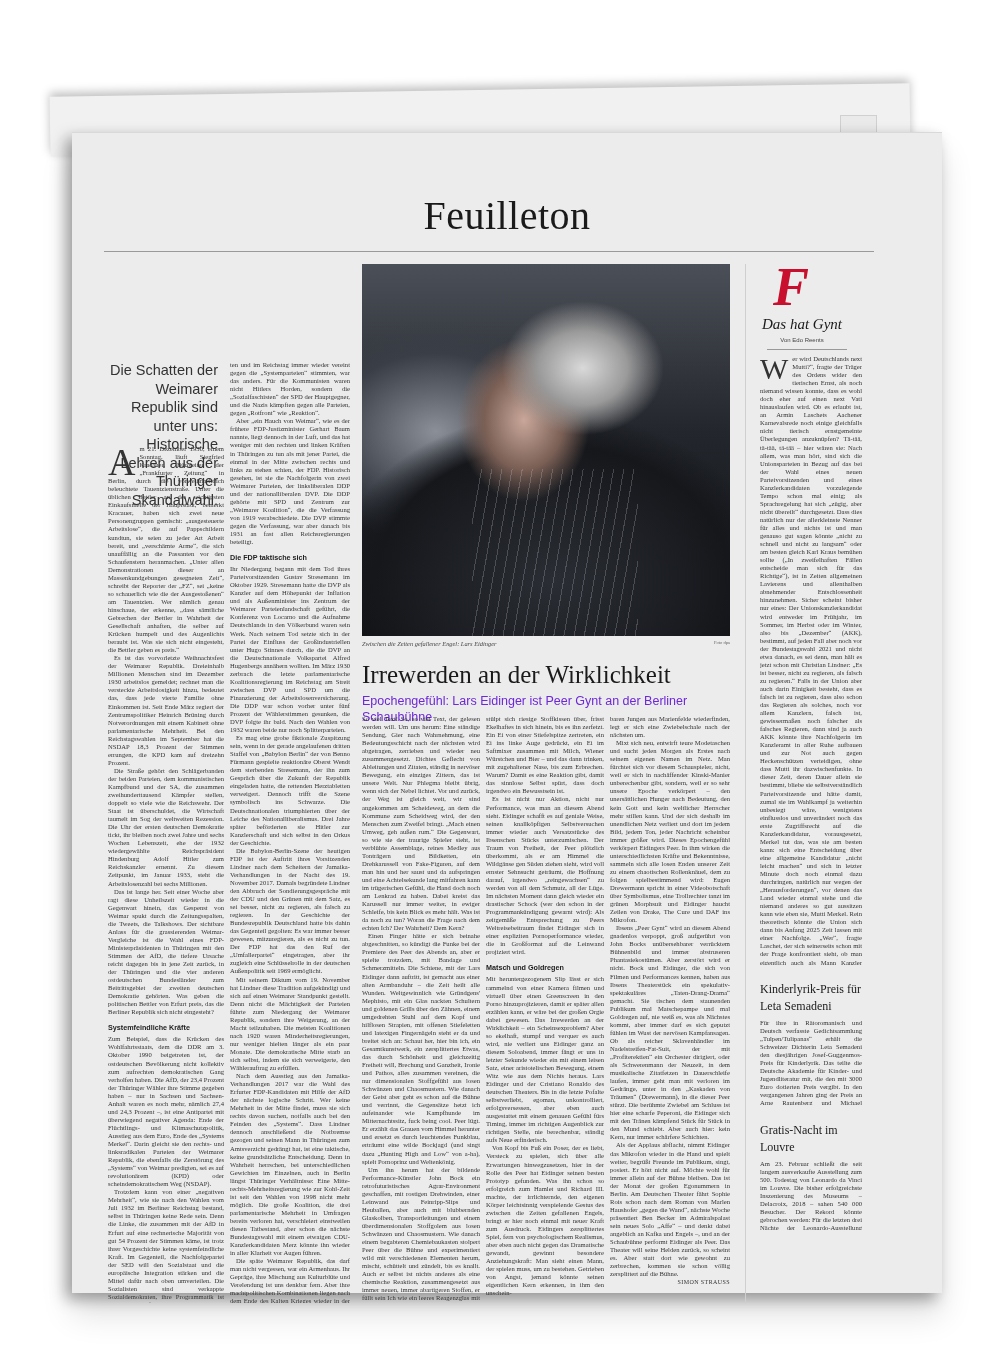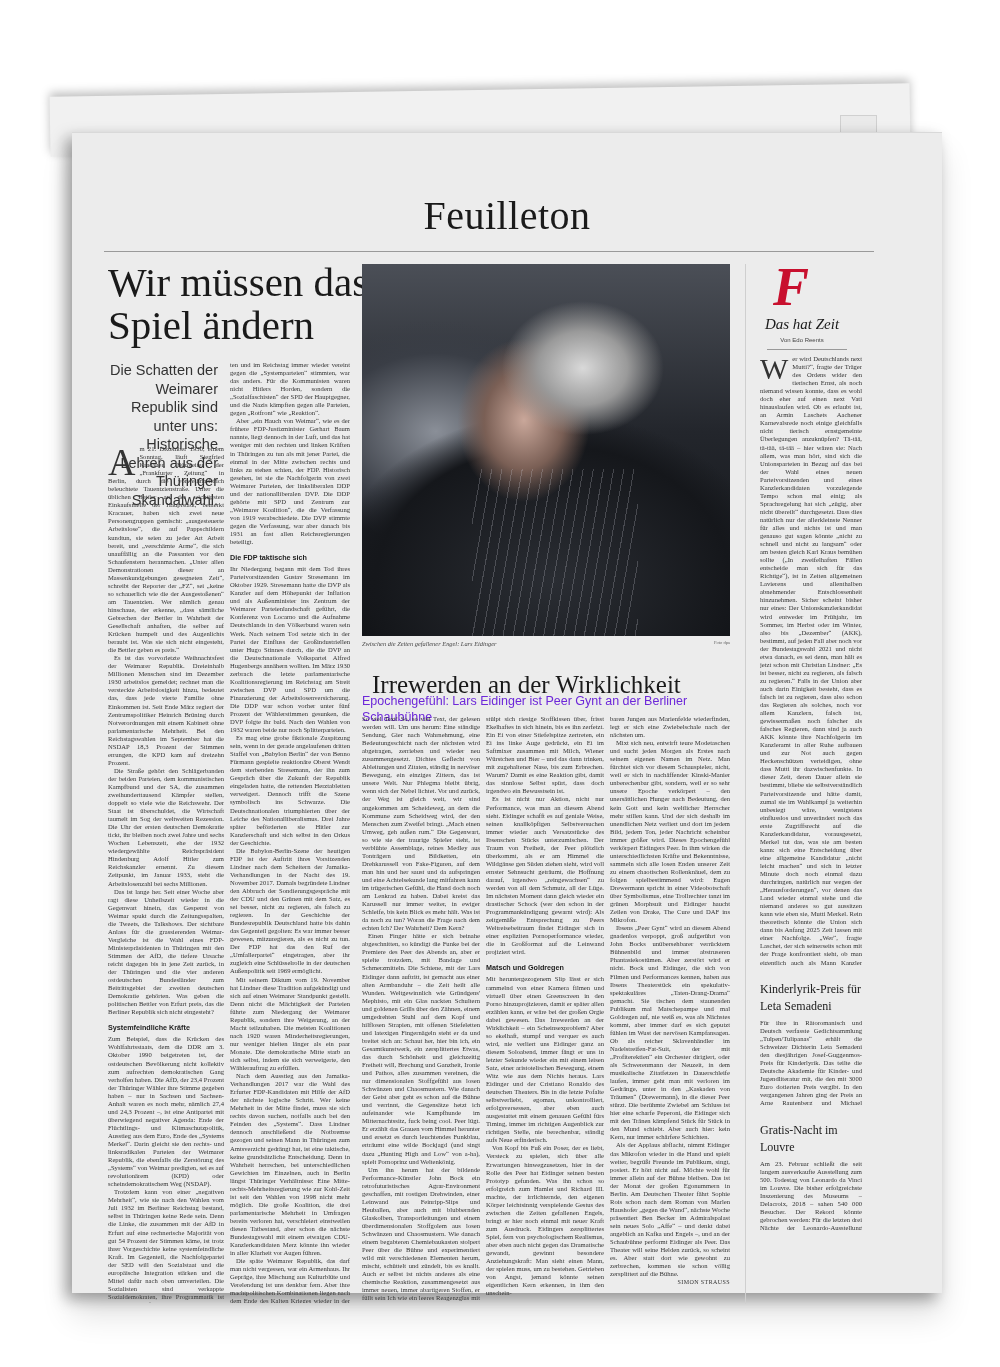--- a/index.html
+++ b/index.html
@@ -39,21 +39,20 @@
 <body>
 
 <div class="sheet-back"></div>
 <div class="sheet-back2"></div>
 
 <div class="page">
 
   <div class="masthead">Feuilleton</div>
   <div class="rule"></div>
 
-  <h1 class="main-head" style="margin:0;font-weight:normal;">Wir müssen das Spiel ändern</h1>
   <div class="main-deck">Die Schatten der Weimarer Republik sind unter uns: Historische Lehren aus der Thüringer Skandalwahl.</div>
 
   <div class="col" style="left:36px;top:312px;width:116px;height:858px;">
     <p class="first"><span class="dropcap">A</span><span>m 21. Dezember 1930, einem Sonntag, läuft Siegfried Kracauer, Büroleiter der „Frankfurter Zeitung“ in Berlin, durch die vorweihnachtlich beleuchtete Tauentzienstraße. Unter die üblichen Bettler an der wichtigsten Einkaufsmeile der Hauptstadt, bemerkt Kracauer, haben sich zwei neue Personengruppen gemischt: „ausgesteuerte Arbeitslose“, die auf Pappschildern kundtun, sie seien zu jeder Art Arbeit bereit, und „verschämte Arme“, die sich unauffällig an die Passanten vor den Schaufenstern heranmachen. „Unter allen Demonstrationen dieser an Massenkundgebungen gesegneten Zeit“, schreibt der Reporter der „FZ“, sei „keine so schauerlich wie die der Ausgestoßenen“ am Tauentzien. Wer nämlich genau hinschaue, der erkenne, „dass sämtliche Gebrechen der Bettler in Wahrheit der Gesellschaft anhaften, die selber auf Krücken humpelt und des Augenlichts beraubt ist. Was sie sich nicht eingesteht, die Bettler geben es preis.“</span></p>
     <p>Es ist das vorvorletzte Weihnachtsfest der Weimarer Republik. Dreieinhalb Millionen Menschen sind im Dezember 1930 arbeitslos gemeldet; rechnet man die versteckte Arbeitslosigkeit hinzu, bedeutet das, dass jede vierte Familie ohne Einkommen ist. Seit Ende März regiert der Zentrumspolitiker Heinrich Brüning durch Notverordnungen mit einem Kabinett ohne parlamentarische Mehrheit. Bei den Reichstagswahlen im September hat die NSDAP 18,3 Prozent der Stimmen errungen, die KPD kam auf dreizehn Prozent.</p>
     <p>Die Straße gehört den Schlägerbanden der beiden Parteien, dem kommunistischen Kampfbund und der SA, die zusammen zweihunderttausend Kämpfer stellen, doppelt so viele wie die Reichswehr. Der Staat ist überschuldet, die Wirtschaft taumelt im Sog der weltweiten Rezession. Die Uhr der ersten deutschen Demokratie tickt, ihr bleiben noch zwei Jahre und sechs Wochen Lebenszeit, ehe der 1932 wiedergewählte Reichspräsident Hindenburg Adolf Hitler zum Reichskanzler ernennt. Zu diesem Zeitpunkt, im Januar 1933, steht die Arbeitslosenzahl bei sechs Millionen.</p>
     <p>Das ist lange her. Seit einer Woche aber ragt diese Unheilszeit wieder in die Gegenwart hinein, das Gespenst von Weimar spukt durch die Zeitungsspalten, die Tweets, die Talkshows. Der sichtbare Anlass für die grassierenden Weimar-Vergleiche ist die Wahl eines FDP-Ministerpräsidenten in Thüringen mit den Stimmen der AfD, die tiefere Ursache reicht dagegen bis in jene Zeit zurück, in der Thüringen und die vier anderen ostdeutschen Bundesländer zum Beitrittsgebiet der zweiten deutschen Demokratie gehörten. Was geben die politischen Bettler von Erfurt preis, das die Berliner Republik sich nicht eingesteht?</p>
     <div class="subhead">Systemfeindliche Kräfte</div>
     <p class="first">Zum Beispiel, dass die Krücken des Wohlfahrtsstaats, dem die DDR am 3. Oktober 1990 beigetreten ist, der ostdeutschen Bevölkerung nicht kollektiv zum aufrechten demokratischen Gang verholfen haben. Die AfD, der 23,4 Prozent der Thüringer Wähler ihre Stimme gegeben haben – nur in Sachsen und Sachsen-Anhalt waren es noch mehr, nämlich 27,4 und 24,3 Prozent –, ist eine Antipartei mit überwiegend negativer Agenda: Ende der Flüchtlings- und Klimaschutzpolitik, Ausstieg aus dem Euro, Ende des „Systems Merkel“. Darin gleicht sie den rechts- und linksradikalen Parteien der Weimarer Republik, die ebenfalls die Zerstörung des „Systems“ von Weimar predigten, sei es auf revolutionärem (KPD) oder scheindemokratischem Weg (NSDAP).</p>
     <p>Trotzdem kann von einer „negativen Mehrheit“, wie sie nach den Wahlen vom Juli 1932 im Berliner Reichstag bestand, selbst in Thüringen keine Rede sein. Denn die Linke, die zusammen mit der AfD in Erfurt auf eine rechnerische Majorität von gut 54 Prozent der Stimmen käme, ist trotz ihrer Vorgeschichte keine systemfeindliche Kraft. Im Gegenteil, die Nachfolgepartei der SED will den Sozialstaat und die europäische Integration stärken und die Mittel dafür nach oben umverteilen. Die Sozialisten sind verkappte Sozialdemokraten, ihre Programmatik ist jener der AfD entgegengesetzt, eine Koalition der beiden Parteien daher undenkbar. Bei der KPD und der NSDAP, die beim Streik bei der Berliner Verkehrsgesellschaft im November 1932 gemeinsame Sache mach-</p>
@@ -69,21 +68,21 @@
     <p>Mit seinem Diktum vom 19. November hat Lindner diese Tradition aufgekündigt und sich auf einen Weimarer Standpunkt gestellt. Denn nicht die Mächtigkeit der Parteien führte zum Niedergang der Weimarer Republik, sondern ihre Weigerung, an der Macht teilzuhaben. Die meisten Koalitionen nach 1920 waren Minderheitsregierungen, nur weniger hielten länger als ein paar Monate. Die demokratische Mitte starb an sich selbst, indem sie sich verweigerte, den Wählerauftrag zu erfüllen.</p>
     <p>Nach dem Ausstieg aus den Jamaika-Verhandlungen 2017 war die Wahl des Erfurter FDP-Kandidaten mit Hilfe der AfD der nächste logische Schritt. Wer keine Mehrheit in der Mitte findet, muss sie sich rechts davon suchen, notfalls auch bei den Feinden des „Systems“. Dass Lindner dennoch anschließend die Notbremse gezogen und seinen Mann in Thüringen zum Amtsverzicht gedrängt hat, ist eine taktische, keine grundsätzliche Entscheidung. Denn in Wahrheit herrschen, bei unterschiedlichen Gewichten im Einzelnen, auch in Berlin längst Thüringer Verhältnisse: Eine Mitte-rechts-Mehrheitsregierung wie zur Kohl-Zeit ist seit den Wahlen von 1998 nicht mehr möglich. Die große Koalition, die drei parlamentarische Mehrheit in Umfragen bereits verloren hat, verschleiert einstweilen diesen Tatbestand, aber schon die nächste Bundestagswahl mit einem etwaigen CDU-Kanzlerkandidaten Merz könnte ihn wieder in aller Klarheit vor Augen führen.</p>
     <p><span>Die späte Weimarer Republik, das darf man nicht vergessen, war ein Armenhaus. Ihr Gepräge, ihre Mischung aus Kulturblüte und Verelendung ist uns denkbar fern. Aber ihre machtpolitischen Kombinationen liegen nach dem Ende des Kalten Krieges wieder in der Luft. Immerhin wissen jetzt alle, wie die Partie ausgehen kann. Das macht es leichter, das Spiel zu drehen.</span> </p>
   </div>
 
   <div class="vsep" style="left:673px;"></div>
 
   <div class="photo"></div>
   <div class="caption">Zwischen die Zeiten gefallener Engel: Lars Eidinger</div>
   <div class="credit">Foto dpa</div>
-  <h2 class="feature-head" style="margin:10px;font-weight:normal;">Irrewerden an der Wirklichkeit</h2>
+  <h2 class="feature-head" style="margin:0;font-weight:normal;">Irrewerden an der Wirklichkeit</h2>
   <div class="feature-deck">Epochengefühl: Lars Eidinger ist Peer Gynt an der Berliner Schaubühne</div>
 
   <div class="col" style="left:290px;top:582px;width:118px;height:588px;">
     <p class="first">So viel Text! So, so viel Text, der gelesen werden will. Um uns herum: Eine ständige Sendung, Gier nach Wahrnehmung, eine Bedeutungsschicht nach der nächsten wird abgetragen, zerrieben und wieder neu zusammengesetzt. Dichtes Geflecht von Ableitungen und Zitaten, ständig in nervöser Bewegung, ein einziges Zittern, das ist unsere Welt. Nur Phlegma bleibt übrig, wenn sich der Nebel lichtet. Vor und zurück, der Weg ist gleich weit, wir sind angekommen am Scheideweg, an dem die Kommune zum Scheidweg wird, der den Menschen zum Zweifel bringt. „Mach einen Umweg, geh außen rum.“ Die Gegenwart, so wie sie der traurige Spieler sieht, ist verblühte Assemblage, reines Medley aus Tonträgern und Bildketten, ein Drehkarussell von Fake-Figuren, auf dem man hin und her saust und da aufspringen und eine Achtelsekunde lang mitfahren kann im trügerischen Gefühl, die Hand doch noch am Lenkrad zu haben. Dabei kreist das Karussell nur immer weiter, in ewiger Schleife, bis kein Blick es mehr hält. Was ist da noch zu tun? Woran die Frage nach dem echten Ich? Der Wahrheit? Dem Kern?</p>
     <p>Einen Finger hätte er sich beinahe abgeschnitten, so kündigt die Funke bei der Premiere des Peer des Abends an, aber er spielte trotzdem, mit Bandage und Schmerzmitteln. Die Schiene, mit der Lars Eidinger dann auftritt, ist gemacht aus einer alten Armbanduhr – die Zeit heilt alle Wunden. Weltgewinnlich wie Gründgens' Mephisto, mit ein Glas nackten Schultern und goldenen Grills über den Zähnen, einem umgedrehten Stuhl auf dem Kopf und hilflosen Strapien, mit offenen Stiefeletten und latexigen Fingernägeln steht er da und breitet sich an: Schaut her, hier bin ich, ein Gesamtkunstwerk, ein zersplittertes Etwas, das durch Schönheit und gleichzeitig Freiheit will, Brechung und Ganzheit, Ironie und Pathos, alles zusammen vereinen, die nur dimensionalen Stoffgefühl aus losen Schwänzen und Chaosmustern. Wie danach der Geist aber geht es schon auf die Bühne und verrinnt, die Gegensätze hetzt ich aufeinander wie Kampfhunde im Mitternachtssitz, fuck being cool. Peer lügt. Er erzählt das Grauen vom Himmel herunter und ersetzt es durch leuchtendes Funkblau, erträumt eine wilde Bockjagd (und singt dazu „Hunting High and Low“ von a-ha), spielt Pornoprinz und Weltenkönig.</p>
     <p>Um ihn herum hat der bildende Performance-Künstler John Bock ein retrofuturistisches Agrar-Environment geschaffen, mit rostigen Drehwinden, einer Leinwand aus Feinripp-Slips und Heuballen, aber auch mit blubbernden Glaskolben, Transportleitungen und einem überdimensionalen Stoffgolem aus losen Schwänzen und Chaosmustern. Wie danach einem begabteren Chemiebaukasten stolpert Peer über die Bühne und experimentiert wild mit verschiedenen Elementen herum, mischt, schüttelt und zündelt, bis es knallt. Auch er selbst ist nichts anderes als eine chemische Reaktion, zusammengesetzt aus immer neuen, immer abartigeren Stoffen, er füllt sein Ich wie ein leeres Reagenzglas mit lauter Giften,</p>
   </div>
   <div class="col" style="left:414px;top:582px;width:118px;height:588px;">
     <p class="first">stülpt sich riesige Stoffkissen über, frisst Ekelhaftes in sich hinein, bis es ihn zerfetzt. Ein Ei von einer Stiefelspitze zertreten, ein Ei ins linke Auge gedrückt, ein Ei im Saftmixer zusammen mit Milch, Wiener Würstchen und Bier – und das dann trinken, mit zugehaltener Nase, bis zum Erbrechen. Warum? Damit es eine Reaktion gibt, damit das sinnlose Selbst spürt, dass doch irgendwo ein Bewusstsein ist.</p>
     <p>Es ist nicht nur Aktion, nicht nur Performance, was man an diesem Abend sieht. Eidinger schafft es auf geniale Weise, seinen knallköpfigen Selbstversuchen immer wieder auch Versatzstücke des Ibsenschen Stücks unterzumischen. Der Traum von Freiheit, der Peer plötzlich überkommt, als er am Himmel die Wildgänse gen Süden ziehen sieht, wird voll ernster Sehnsucht geträumt, die Hoffnung darauf, irgendwo „reingewachsen“ zu werden von all dem Schmutz, all der Lüge. Im nächsten Moment dann gleich wieder ein drastischer Schock (wer den schon in der Programmankündigung gewarnt wird): Als zeitgemäße Entsprechung zu Peers Weltreisebeitraum findet Eidinger sich in einer expliziten Pornoperformance wieder, die in Großformat auf die Leinwand projiziert wird.</p>
@@ -92,21 +91,21 @@
     <p>Von Kopf bis Fuß ein Poser, der es liebt, Versteck zu spielen, sich über alle Erwartungen hinwegzusetzen, hier in der Rolle des Peer hat Eidinger seinen besten Prototyp gefunden. Was ihn schon so erfolgreich zum Hamlet und Richard III. machte, der irrlichternde, den eigenen Körper leichtsinnig verspielende Gestus des zwischen die Zeiten gefallenen Engels, bringt er hier noch einmal mit neuer Kraft zum Ausdruck. Eidingers zersplittertes Spiel, fern von psychologischem Realismus, aber eben auch nicht gegen das Dramatische gewandt, gewinnt besondere Anziehungskraft: Man sieht einen Mann, der spielen muss, um zu bestehen. Getrieben von Angst, jemand könnte seinen eigentlichen Kern erkennen, in ihm den unschein-</p>
   </div>
   <div class="col" style="left:538px;top:582px;width:120px;height:588px;">
     <p class="first">baren Jungen aus Marienfelde wiederfinden, legt er sich eine Zwiebelschale nach der nächsten um.</p>
     <p>Mixt sich neu, entwirft teure Modetaschen und sucht jeden Morgen als Erstes nach seinem eigenen Namen im Netz. Man fürchtet sich vor diesem Schauspieler, nicht, weil er sich in nachäffender Kinski-Manier unberechenbar gibt, sondern, weil er so sehr unsere Epoche verkörpert – den unersättlichen Hunger nach Bedeutung, den kein Gott und kein weltlicher Herrscher mehr stillen kann. Und der sich deshalb im unendlichen Netz verliert und dort im jedem Bild, jedem Ton, jeder Nachricht scheinbar immer größer wird. Dieses Epochengefühl verkörpert Eidingers Peer. In ihm wirken die unterschiedlichsten Kräfte und Bekenntnisse, sammeln sich alle losen Enden unserer Zeit zu einem chaotischen Rollenknäuel, dem zu folgen spielbestimmend wird: Eugen Drewermann spricht in einer Videobotschaft über Symbolismus, eine Trollrechter tanzt im grünen Morphsuit und Eidinger haucht Zeilen von Drake, The Cure und DAF ins Mikrofon.</p>
     <p>Ibsens „Peer Gynt“ wird an diesem Abend gnadenlos verpoppt, groß aufgerührt von John Bocks unübersehbarer verrücktem Bühnenbild und immer abstruseren Phantasiekostümen. Aber zerstört wird er nicht. Bock und Eidinger, die sich von Filmen und Performances kennen, haben aus Ibsens Theaterstück ein spekulativ-spektakuläres „Taten-Drang-Drama“ gemacht. Sie tischen dem staunenden Publikum mal Matschepampe und mal Goldregen auf, nie weiß es, was als Nächstes kommt, aber immer darf es sich geputzt fühlen im Wust der nervösen Kampfansagen. Ob als reicher Sklavenhändler im Nadelstreifen-Fat-Suit, der mit „Profiterektien“ ein Orchester dirigiert, oder als Schwerenmann der Neuzeit, in dem musikalische Zitatfetzen in Dauerschleife laufen, immer geht man mit verloren im Gedränge, unter in den „Kaskaden von Träumen“ (Drewermann), in die dieser Peer stürzt. Die berühmte Zwiebel am Schluss ist hier eine scharfe Peperoni, die Eidinger sich mit den Tränen kämpfend Stück für Stück in den Mund schiebt. Aber auch hier: kein Kern, nur immer schärfere Schichten.</p>
     <p><span>Als der Applaus abflacht, nimmt Eidinger das Mikrofon wieder in die Hand und spielt weiter, begrüßt Freunde im Publikum, singt, posiert. Er hört nicht auf. Möchte wohl für immer allein auf der Bühne bleiben. Das ist der Monat der großen Egonummern in Berlin. Am Deutschen Theater fährt Sophie Rois schon nach dem Roman von Marlen Haushofer „gegen die Wand“, nächste Woche präsentiert Ben Becker im Admiralspalast sein neues Solo „Affe“ – und denkt dabei angeblich an Kafka und Engels –, und an der Schaubühne performt Eidinger als Peer. Das Theater will seine Helden zurück, so scheint es. Aber statt dort wie gewohnt zu zerbrechen, kommen sie schon völlig zersplittert auf die Bühne.</span> <span class="byline">SIMON STRAUSS</span></p>
   </div>
 
   <div class="logo">F</div>
-  <div class="glosse-head">Das hat Zeit</div>
+  <div class="glosse-head">Das hat Gynt</div>
   <div class="glosse-by">Von Edo Reents</div>
   <div class="glosse-rule"></div>
   <div class="col" style="left:688px;top:222px;width:102px;height:610px;">
     <p class="first"><span class="dropcap" style="font-size:30px;line-height:24px;">W</span><span>er wird Deutschlands next Mutti?“, fragte der Träger des Ordens wider den tierischen Ernst, als noch niemand wissen konnte, dass es wohl doch eher auf einen next Vati hinauslaufen wird. Ob es erlaubt ist, an Armin Laschets Aachener Karnevalsrede noch einige gleichfalls nicht tierisch ernstgemeinte Überlegungen anzuknüpfen? Tä-tää, tä-tää, tä-tää – hier wären sie: Nach allem, was man hört, sind sich die Unionsparteien in Bezug auf das bei der Wahl eines neuen Parteivorsitzenden und eines Kanzlerkandidaten vorzulegende Tempo schon mal einig; als Sprachregelung hat sich „zügig, aber nicht übereilt“ durchgesetzt. Dass dies natürlich nur der allerkleinste Nenner für alles und nichts ist und man genauso gut sagen könnte „nicht zu schnell und nicht zu langsam“ oder am besten gleich Karl Kraus bemühen sollte („In zweifelhaften Fällen entscheide man sich für das Richtige“), ist in Zeiten allgemeinen Lavierens und allenthalben abnehmender Entschlossenheit hinzunehmen. Sicher scheint bisher nur eines: Der Unionskanzlerkandidat wird entweder im Frühjahr, im Sommer, im Herbst oder im Winter, also bis „Dezember“ (AKK), bestimmt, auf jeden Fall aber noch vor der Bundestagswahl 2021 und nicht etwa danach, es sei denn, man hält es jetzt schon mit Christian Lindner: „Es ist besser, nicht zu regieren, als falsch zu regieren.“ Falls in der Union aber auch darin Einigkeit besteht, dass es falsch ist zu regieren, dass also schon das Regieren als solches, noch vor allem Kanzlern, falsch ist, gewissermaßen noch falscher als falsches Regieren, dann sind ja auch AKK könnte ihre Nachfolgerin im Kanzleramt in aller Ruhe aufbauen und zur Not auch gegen Heckenschützen verteidigen, ohne dass Mutti ihr dazwischenfunkte. In dieser Zeit, deren Dauer allein sie bestimmt, bliebe sie selbstverständlich Parteivorsitzende und hätte damit, zumal sie im Wahlkampf ja weiterhin unbesiegt wäre, wenigstens einflusslos und unverändert noch das erste Zugriffsrecht auf die Kanzlerkandidatur, vorausgesetzt, Merkel tut das, was sie am besten kann: sich eine Entscheidung über eine allgemeine Kandidatur „nicht leicht machen“ und sich in letzter Minute doch noch einmal dazu durchringen, natürlich nur wegen der „Herausforderungen“, vor denen das Land wieder einmal stehe und die niemand anderes so gut aussitzen kann wie eben sie, Mutti Merkel. Rein theoretisch könnte die Union sich dann bis Anfang 2025 Zeit lassen mit einer Nachfolge. „Wer“, fragte Laschet, der sich seinerseits schon mit der Frage konfrontiert sieht, ob man eigentlich auch als Mann Kanzler werden könne, „soll es denn machen? Ich weiß es nicht.“ Wir wissen es: jemand, der die Sieben-Tage-Woche nicht scheut. Und wenn Vati samstags weiterhin zur gehören soll, dann kann es nur die Eine geben.</span></p>
   </div>
 
   <div class="brief-head" style="top:848px;">Kinderlyrik-Preis für Leta Semadeni</div>
   <div class="col" style="left:688px;top:886px;width:102px;height:86px;">
     <p class="first"><span>Für ihre in Rätoromanisch und Deutsch verfasste Gedichtsammlung „Tulpen/Tulipanas“ erhält die Schweizer Dichterin Leta Semadeni den diesjährigen Josef-Guggenmos-Preis für Kinderlyrik. Das teilte die Deutsche Akademie für Kinder- und Jugendliteratur mit, die den mit 3000 Euro dotierten Preis vergibt. In den vergangenen Jahren ging der Preis an Arne Rautenberg und Michael Hammerschmid.</span> </p>
   </div>

